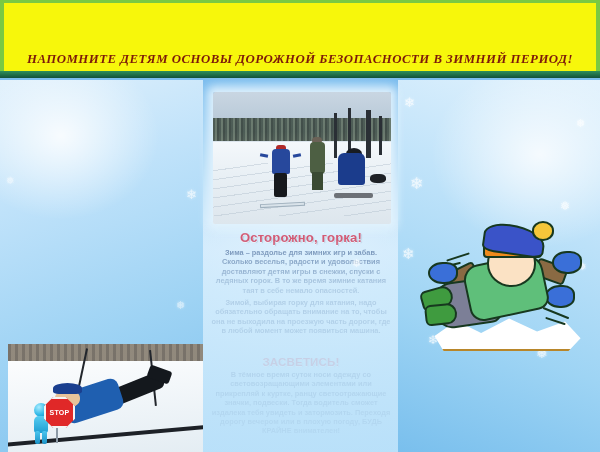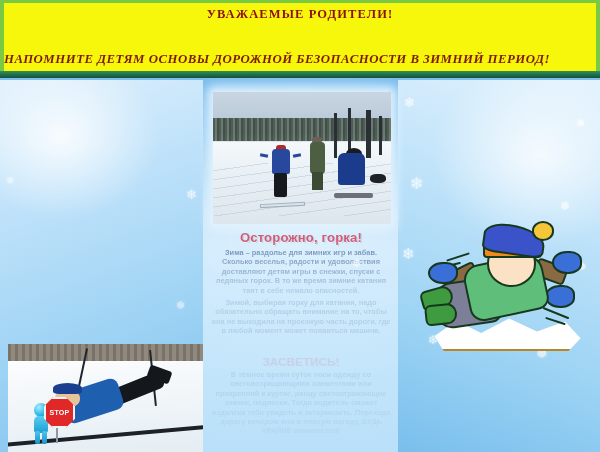--- a/index.html
+++ b/index.html
@@ -28,21 +28,21 @@
     content:"";position:absolute;left:-4px;right:-4px;bottom:-6px;height:7px;
     background:linear-gradient(180deg,#2f8f5b 0%,#1d6b46 60%,#14523a 100%);
   }
   .hdr-line1{
     position:absolute;left:0;right:0;top:4px;text-align:center;
     font-family:"Liberation Serif", serif;
     font-weight:bold;font-size:12.5px;letter-spacing:1.1px;
     color:#8d1010;white-space:nowrap;
   }
   .hdr-line2{
-    position:absolute;left:0;right:0;top:49px;
+    position:absolute;left:0;right:0;top:49px;text-align:center;
     font-family:"Liberation Serif", serif;
     font-weight:bold;font-style:italic;font-size:12.8px;letter-spacing:.5px;
     color:#7d1a0a;white-space:nowrap;
   }
 
   
   .col-left{
     position:absolute;left:0;top:80px;width:203px;height:372px;
     background:
       radial-gradient(ellipse 140px 120px at 30% 15%, rgba(255,255,255,.85) 0%, rgba(255,255,255,0) 70%),
@@ -194,21 +194,20 @@
   <div class="flake" style="left:428px;top:334px;font-size:12px">❄</div>
   <div class="flake" style="left:536px;top:346px;font-size:14px">❅</div>
   <div class="flake" style="left:380px;top:206px;font-size:15px;opacity:.8">❄</div>
   <div class="flake" style="left:352px;top:258px;font-size:11px;opacity:.7">❅</div>
   <div class="flake" style="left:186px;top:188px;font-size:13px;opacity:.7">❄</div>
   <div class="flake" style="left:176px;top:300px;font-size:11px;opacity:.6">❅</div>
   <div class="flake" style="left:150px;top:420px;font-size:18px;opacity:.85;color:#bfe4fb">❊</div>
   <div class="flake" style="left:6px;top:176px;font-size:10px;opacity:.55">❅</div>
 
   <div class="header">
-    <div class="hdr-line1">УВАЖАЕМЫЕ  РОДИТЕЛИ!</div>
     <div class="hdr-line2">НАПОМНИТЕ  ДЕТЯМ  ОСНОВЫ  ДОРОЖНОЙ  БЕЗОПАСНОСТИ В ЗИМНИЙ ПЕРИОД!</div>
   </div>
 
   <div class="photo-top">
     <div class="ph-sky"></div>
     <div class="ph-treeline"></div>
     <div class="ph-ground"></div>
     <div class="ph-track"></div>
     <div class="ph-pole" style="left:68%;top:16%;height:34%"></div>
     <div class="ph-pole" style="left:76%;top:12%;height:38%"></div>

